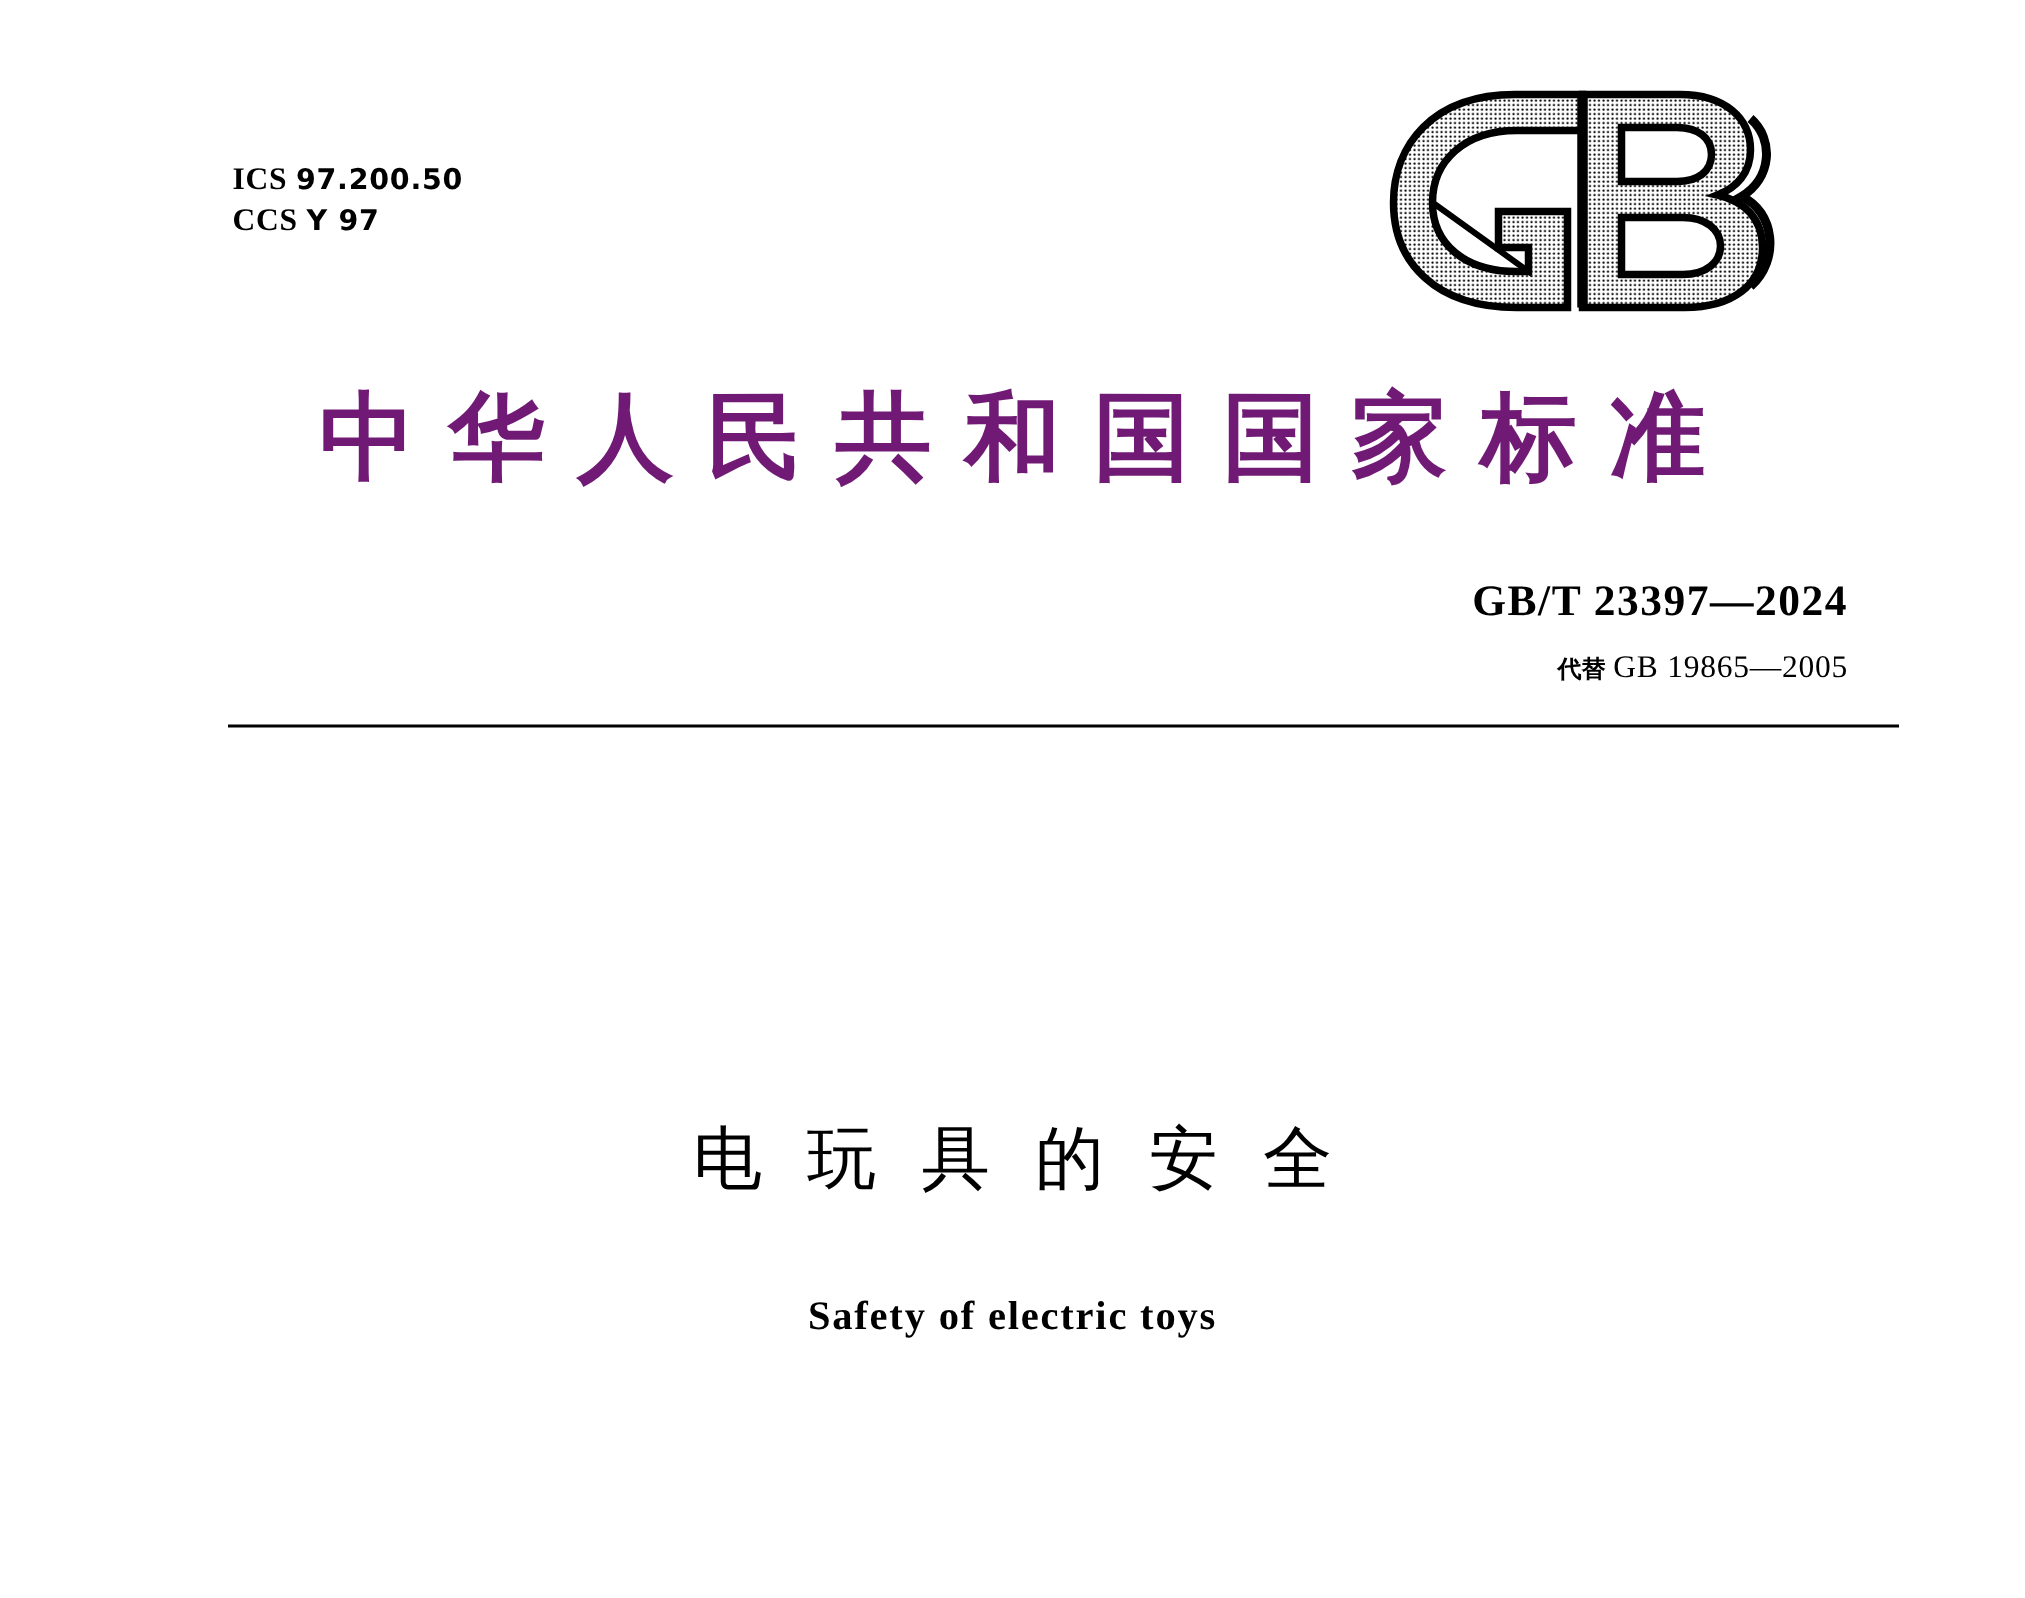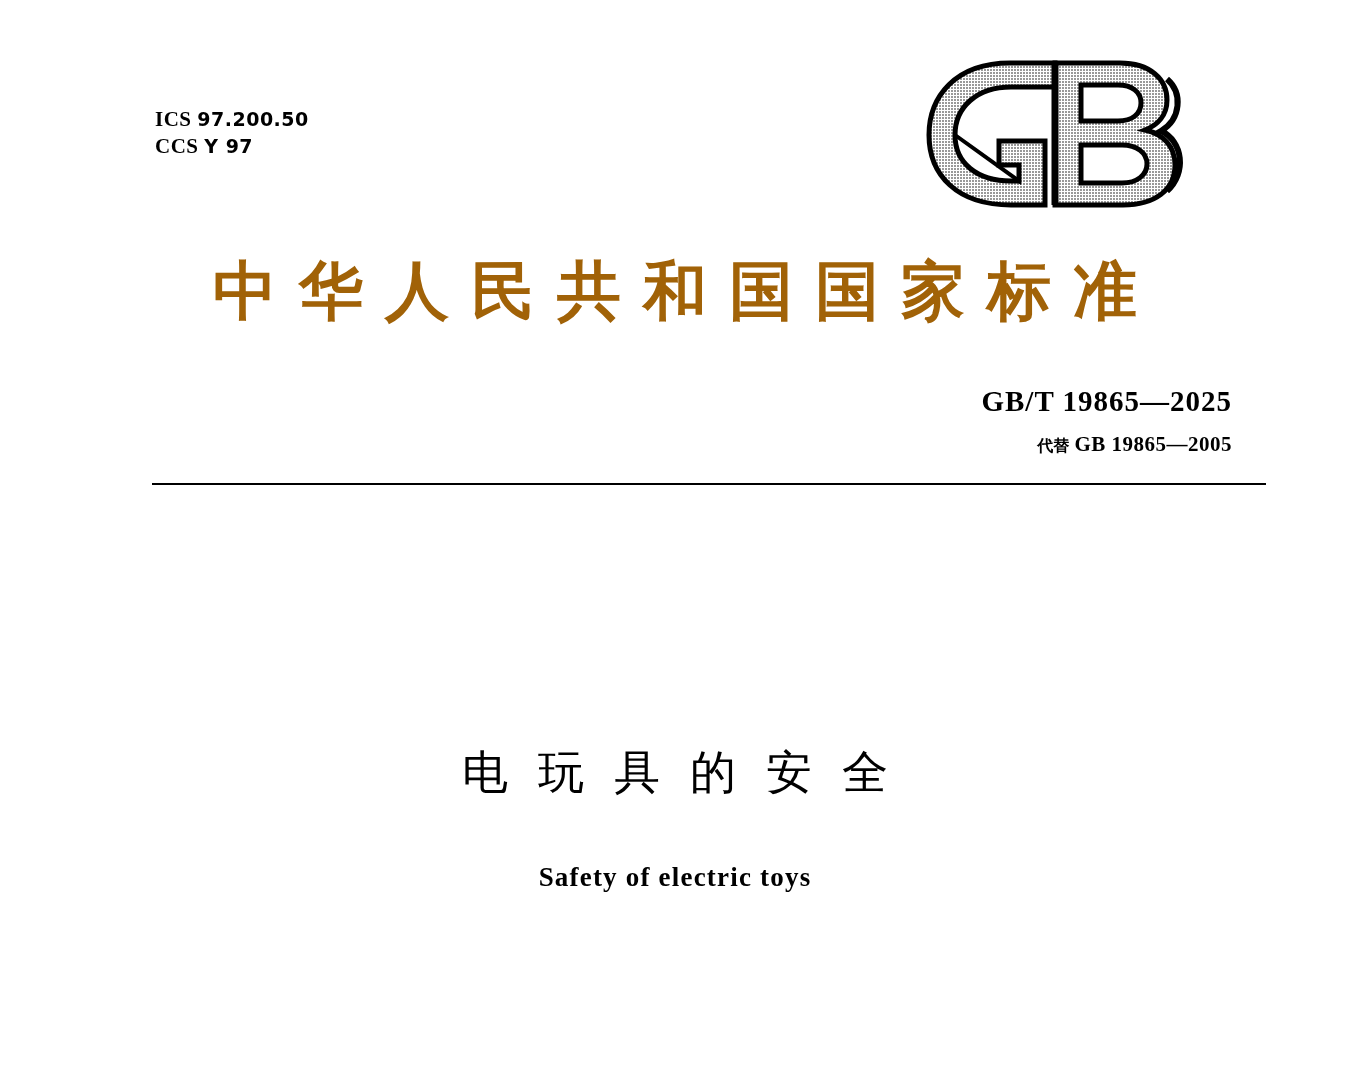--- a/index.html
+++ b/index.html
@@ -61,21 +61,21 @@
     left: 0;
     right: 0;
     top: 248px;
     text-align: center;
     font-family: "DejaVu Sans", sans-serif;
     font-weight: bold;
     font-size: 64px;
     letter-spacing: 22px;
     text-indent: 22px;
     white-space: nowrap;
-    color: #a16207;
+    color: #701a75;
   }
 
   
   .std-no {
     position: absolute;
     right: 118px;
     top: 385px;
     text-align: right;
     font-family: "Liberation Serif", serif;
     font-weight: bold;
@@ -91,21 +91,21 @@
     white-space: nowrap;
     font-size: 21px;
   }
   .std-replaces .cn {
     font-family: "DejaVu Sans", sans-serif;
     font-weight: bold;
     font-size: 16px;
   }
   .std-replaces .en {
     font-family: "Liberation Serif", serif;
-    font-weight: bold;
+    font-weight: normal;
     font-size: 21px;
     letter-spacing: 0.5px;
   }
 
   
   .hrule {
     position: absolute;
     left: 152px;
     top: 483px;
     width: 1114px;
@@ -183,21 +183,21 @@
                M166,40 L166,76 L203,76 C217,76 226,69 226,58 C226,47 217,40 203,40 Z
                M166,100 L166,138 L207,138 C222,138 232,130 232,119 C232,108 222,100 207,100 Z" fill="url(#dots)" stroke="#000000" stroke-width="5" fill-rule="evenodd"></path>
 
       <path d="M140,18 L140,160" fill="none" stroke="#000000" stroke-width="7"></path>
       <path d="M252,34 C268,48 266,74 246,86 C268,96 272,128 252,146" fill="none" stroke="#000000" stroke-width="6"></path>
     </svg>
   </div>
 
   <div class="main-title">中华人民共和国国家标准</div>
 
-  <div class="std-no">GB/T 19865—2025</div>
+  <div class="std-no">GB/T 23397—2024</div>
   <div class="std-replaces">
     <span class="cn">代替</span>
     <span class="en">GB 19865—2005</span>
   </div>
 
   <div class="hrule"></div>
 
   <div class="doc-title-cn">电玩具的安全</div>
   <div class="doc-title-en">Safety of electric toys</div>
 

